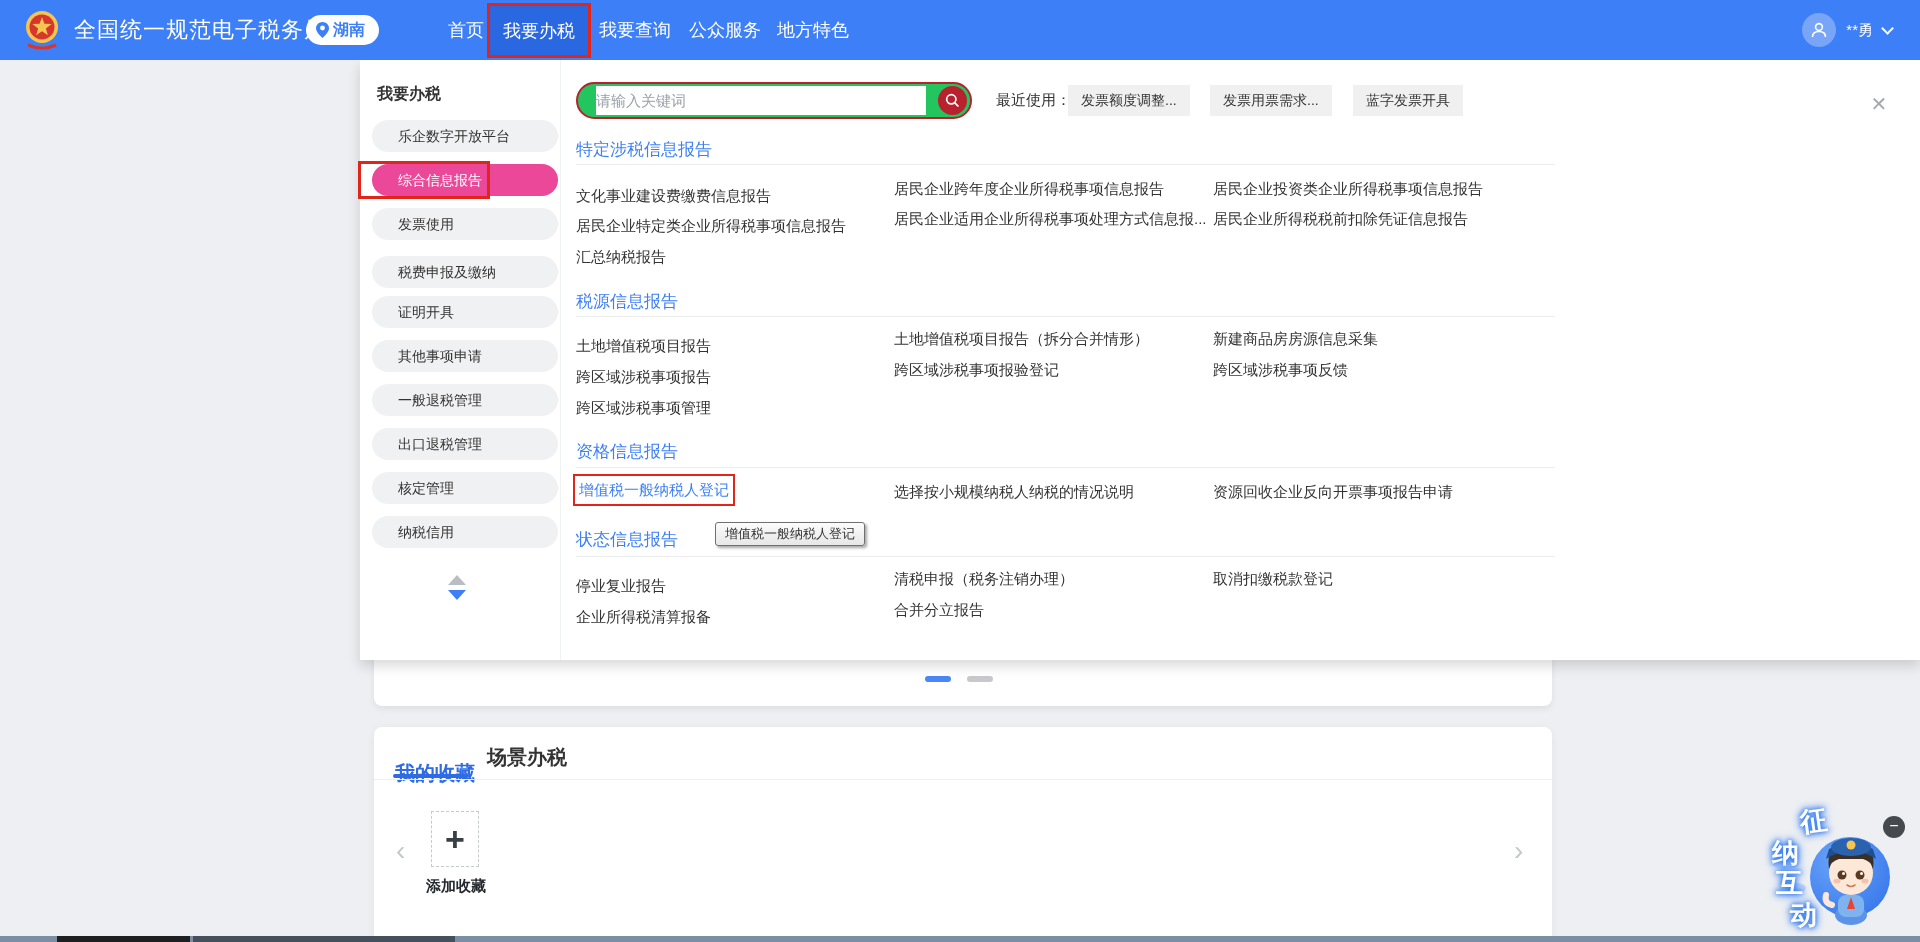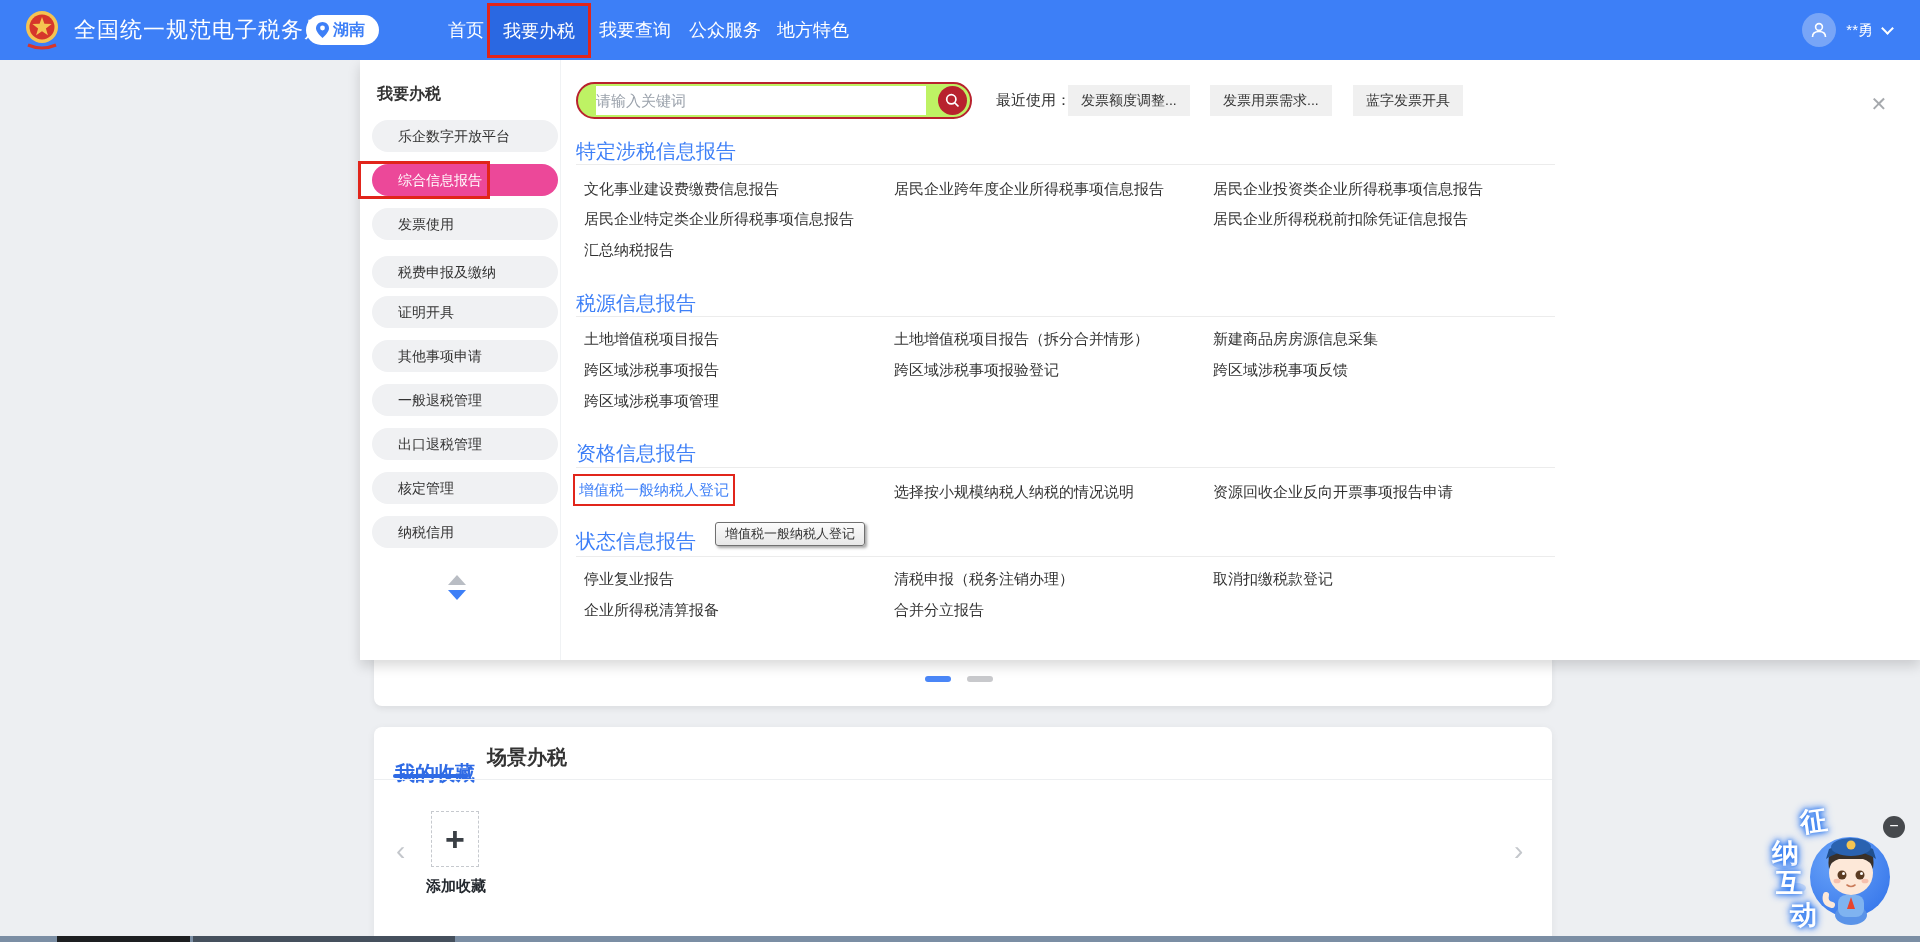--- a/index.html
+++ b/index.html
@@ -23,32 +23,32 @@
   .menu-panel { position:absolute; left:360px; top:60px; width:1560px; height:600px; background:#fff; box-shadow:0 6px 12px rgba(0,0,0,.15); z-index:30; }
   .sb-title { position:absolute; left:17px; top:24px; font-size:16px; font-weight:bold; color:#333; }
   .sb-item { position:absolute; left:12px; width:186px; height:32px; border-radius:16px; background:#f0f1f3; color:#333; font-size:14px; line-height:32px; padding-left:26px; cursor:pointer; }
   .sb-item.active { background:#ec4899; color:#fff; }
   .red-frame-sb { position:absolute; left:-2px; top:101px; width:132px; height:38px; border:3px solid #e1251b; pointer-events:none; }
   .sb-arrows { position:absolute; left:88px; top:515px; width:18px; }
   .tri-up { width:0; height:0; border-left:9px solid transparent; border-right:9px solid transparent; border-bottom:10px solid #b9bdc4; margin-bottom:5px; cursor:pointer; }
   .tri-down { width:0; height:0; border-left:9px solid transparent; border-right:9px solid transparent; border-top:10px solid #3d7ff7; cursor:pointer; }
   .sb-divider { position:absolute; left:200px; top:0; width:1px; height:600px; background:#f0f2f4; }
 
-  .search-pill { position:absolute; left:216px; top:22px; width:396px; height:37px; border:2px solid #b8222e; border-radius:19px; background:#bef264; }
+  .search-pill { position:absolute; left:216px; top:22px; width:396px; height:37px; border:2px solid #b8222e; border-radius:19px; background:#22c55e; }
   .search-pill input { position:absolute; left:18px; top:2px; width:330px; height:29px; border:none; outline:none; font-size:15px; color:#333; }
   .search-pill input::placeholder { color:#9aa1ab; }
   .search-btn { position:absolute; right:3px; top:2px; width:29px; height:29px; border-radius:50%; background:#b8222e; display:flex; align-items:center; justify-content:center; cursor:pointer; }
   .recent-label { position:absolute; left:636px; top:31px; font-size:15px; color:#333; }
   .recent-btn { position:absolute; top:25px; height:31px; line-height:31px; background:#f0f0f0; color:#333; font-size:14px; padding:0 13px; cursor:pointer; }
 
-  .sec-head { position:absolute; left:216px; font-size:20px; color:#3d7ff7; cursor:pointer; }
+  .sec-head { position:absolute; left:216px; font-size:17px; color:#3d7ff7; cursor:pointer; }
   .sec-line { position:absolute; left:216px; width:979px; height:1px; background:#ececec; }
   .mrow { position:absolute; left:216px; width:1000px; height:26px; }
   .mlink { position:absolute; top:0; font-size:15px; color:#333; line-height:26px; cursor:pointer; white-space:nowrap; }
-  .c0{left:8px;} .c1{left:318px;} .c2{left:637px;}
+  .c0{left:0;margin-top:7px;} .c1{left:318px;} .c2{left:637px;}
   .hl-red { position:absolute; left:-3px; top:-5px; border:2px solid #e1251b; padding:3px 4px; color:#3d7ff7; font-size:15px; line-height:22px; cursor:pointer; white-space:nowrap; }
   .tooltip { position:absolute; left:355px; top:462px; height:24px; line-height:20px; padding:1px 9px; font-size:13px; color:#333;
              background:linear-gradient(#fcfcfc,#e7e7e7); border:1px solid #707070; border-radius:3px; box-shadow:2px 2px 3px rgba(0,0,0,.35); white-space:nowrap; }
   .close-x { position:absolute; left:1508px; top:33px; width:22px; height:22px; color:#a6a9ad; font-size:20px; line-height:22px; text-align:center; cursor:pointer; }
 
   
   .card1 { position:absolute; left:374px; top:655px; width:1178px; height:51px; background:#fff; border-radius:0 0 8px 8px; box-shadow:0 3px 6px rgba(0,0,0,.07); z-index:10; }
   .dot { position:absolute; top:21px; height:6px; width:26px; border-radius:3px; cursor:pointer; }
   .dot.active { background:#4a86f7; left:551px; }
   .dot.idle { background:#c8c9cc; left:593px; }
@@ -146,20 +146,21 @@
 
   <div class="sec-head" style="top:78px">特定涉税信息报告</div>
   <div class="sec-line" style="top:104px"></div>
   <div class="mrow" style="top:116px">
     <span class="mlink c0">文化事业建设费缴费信息报告</span>
     <span class="mlink c1">居民企业跨年度企业所得税事项信息报告</span>
     <span class="mlink c2">居民企业投资类企业所得税事项信息报告</span>
   </div>
   <div class="mrow" style="top:146px">
     <span class="mlink c0">居民企业特定类企业所得税事项信息报告</span>
+    <span class="mlink c1">居民企业适用企业所得税事项处理方式信息报...</span>
     <span class="mlink c2">居民企业所得税税前扣除凭证信息报告</span>
   </div>
   <div class="mrow" style="top:177px">
     <span class="mlink c0">汇总纳税报告</span>
   </div>
 
   <div class="sec-head" style="top:230px">税源信息报告</div>
   <div class="sec-line" style="top:256px"></div>
   <div class="mrow" style="top:266px">
     <span class="mlink c0">土地增值税项目报告</span>

